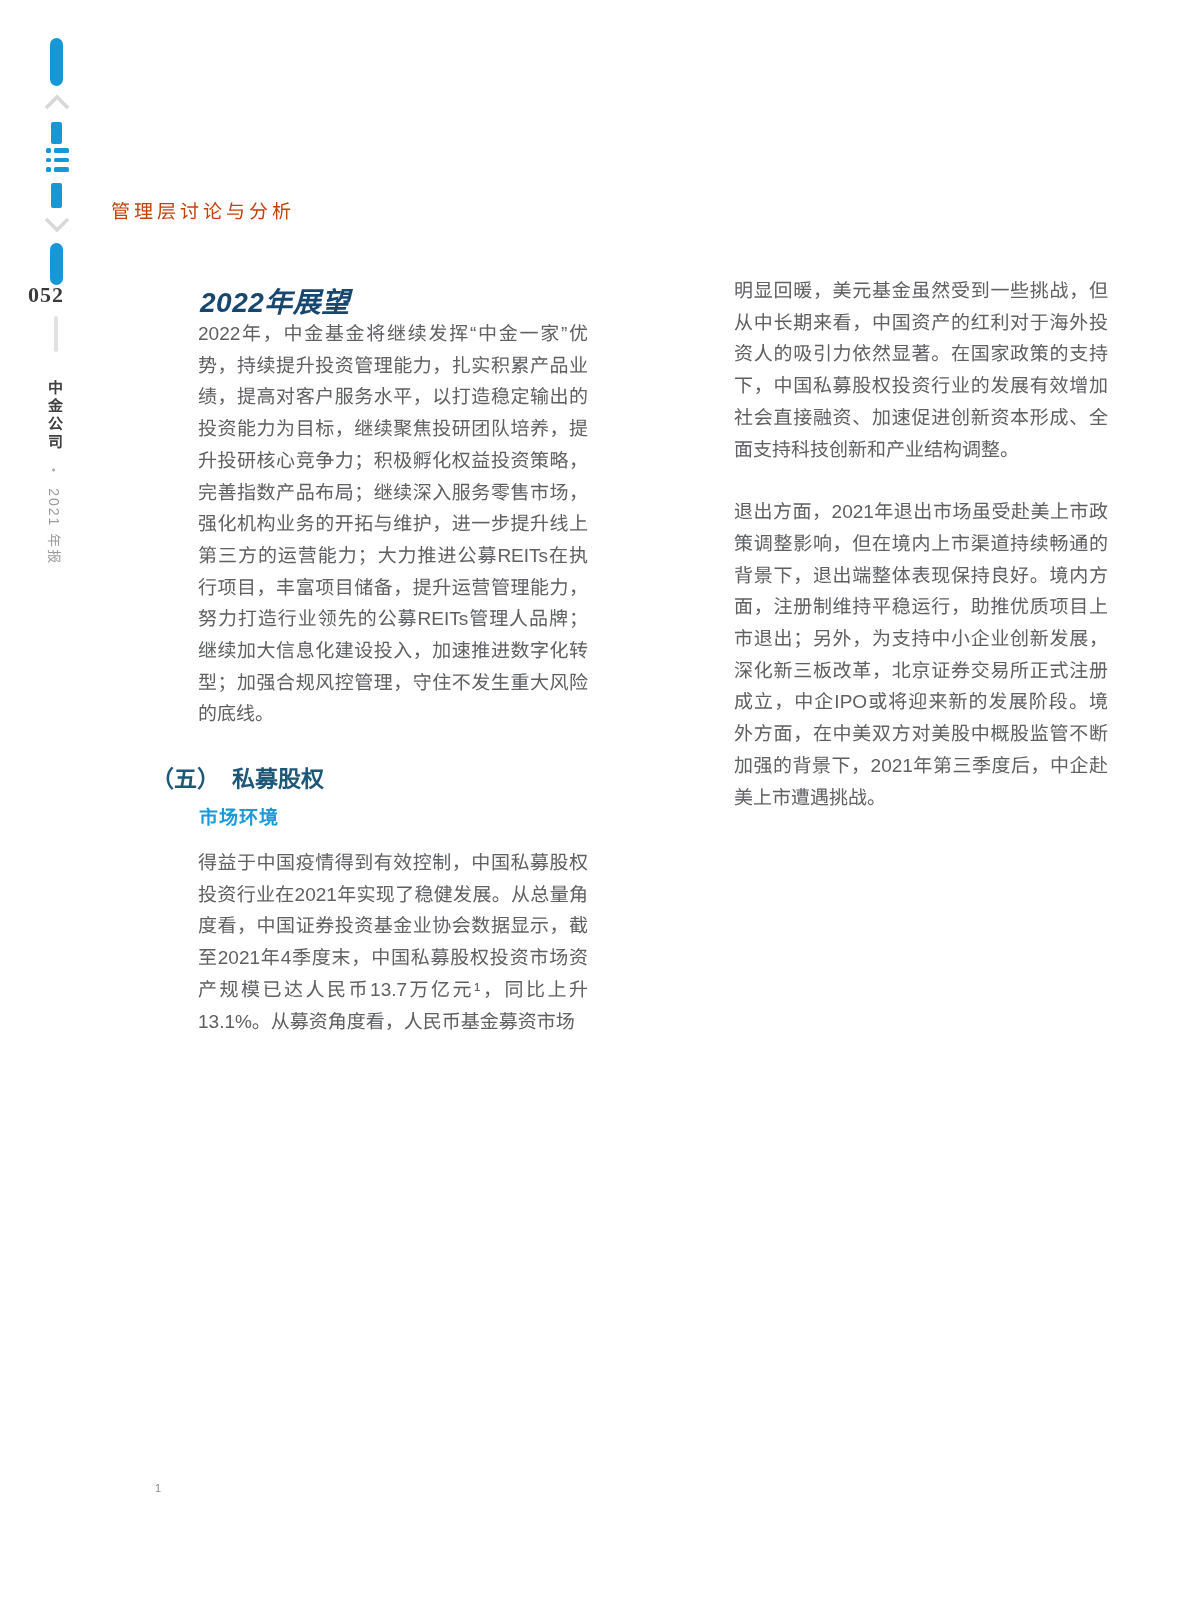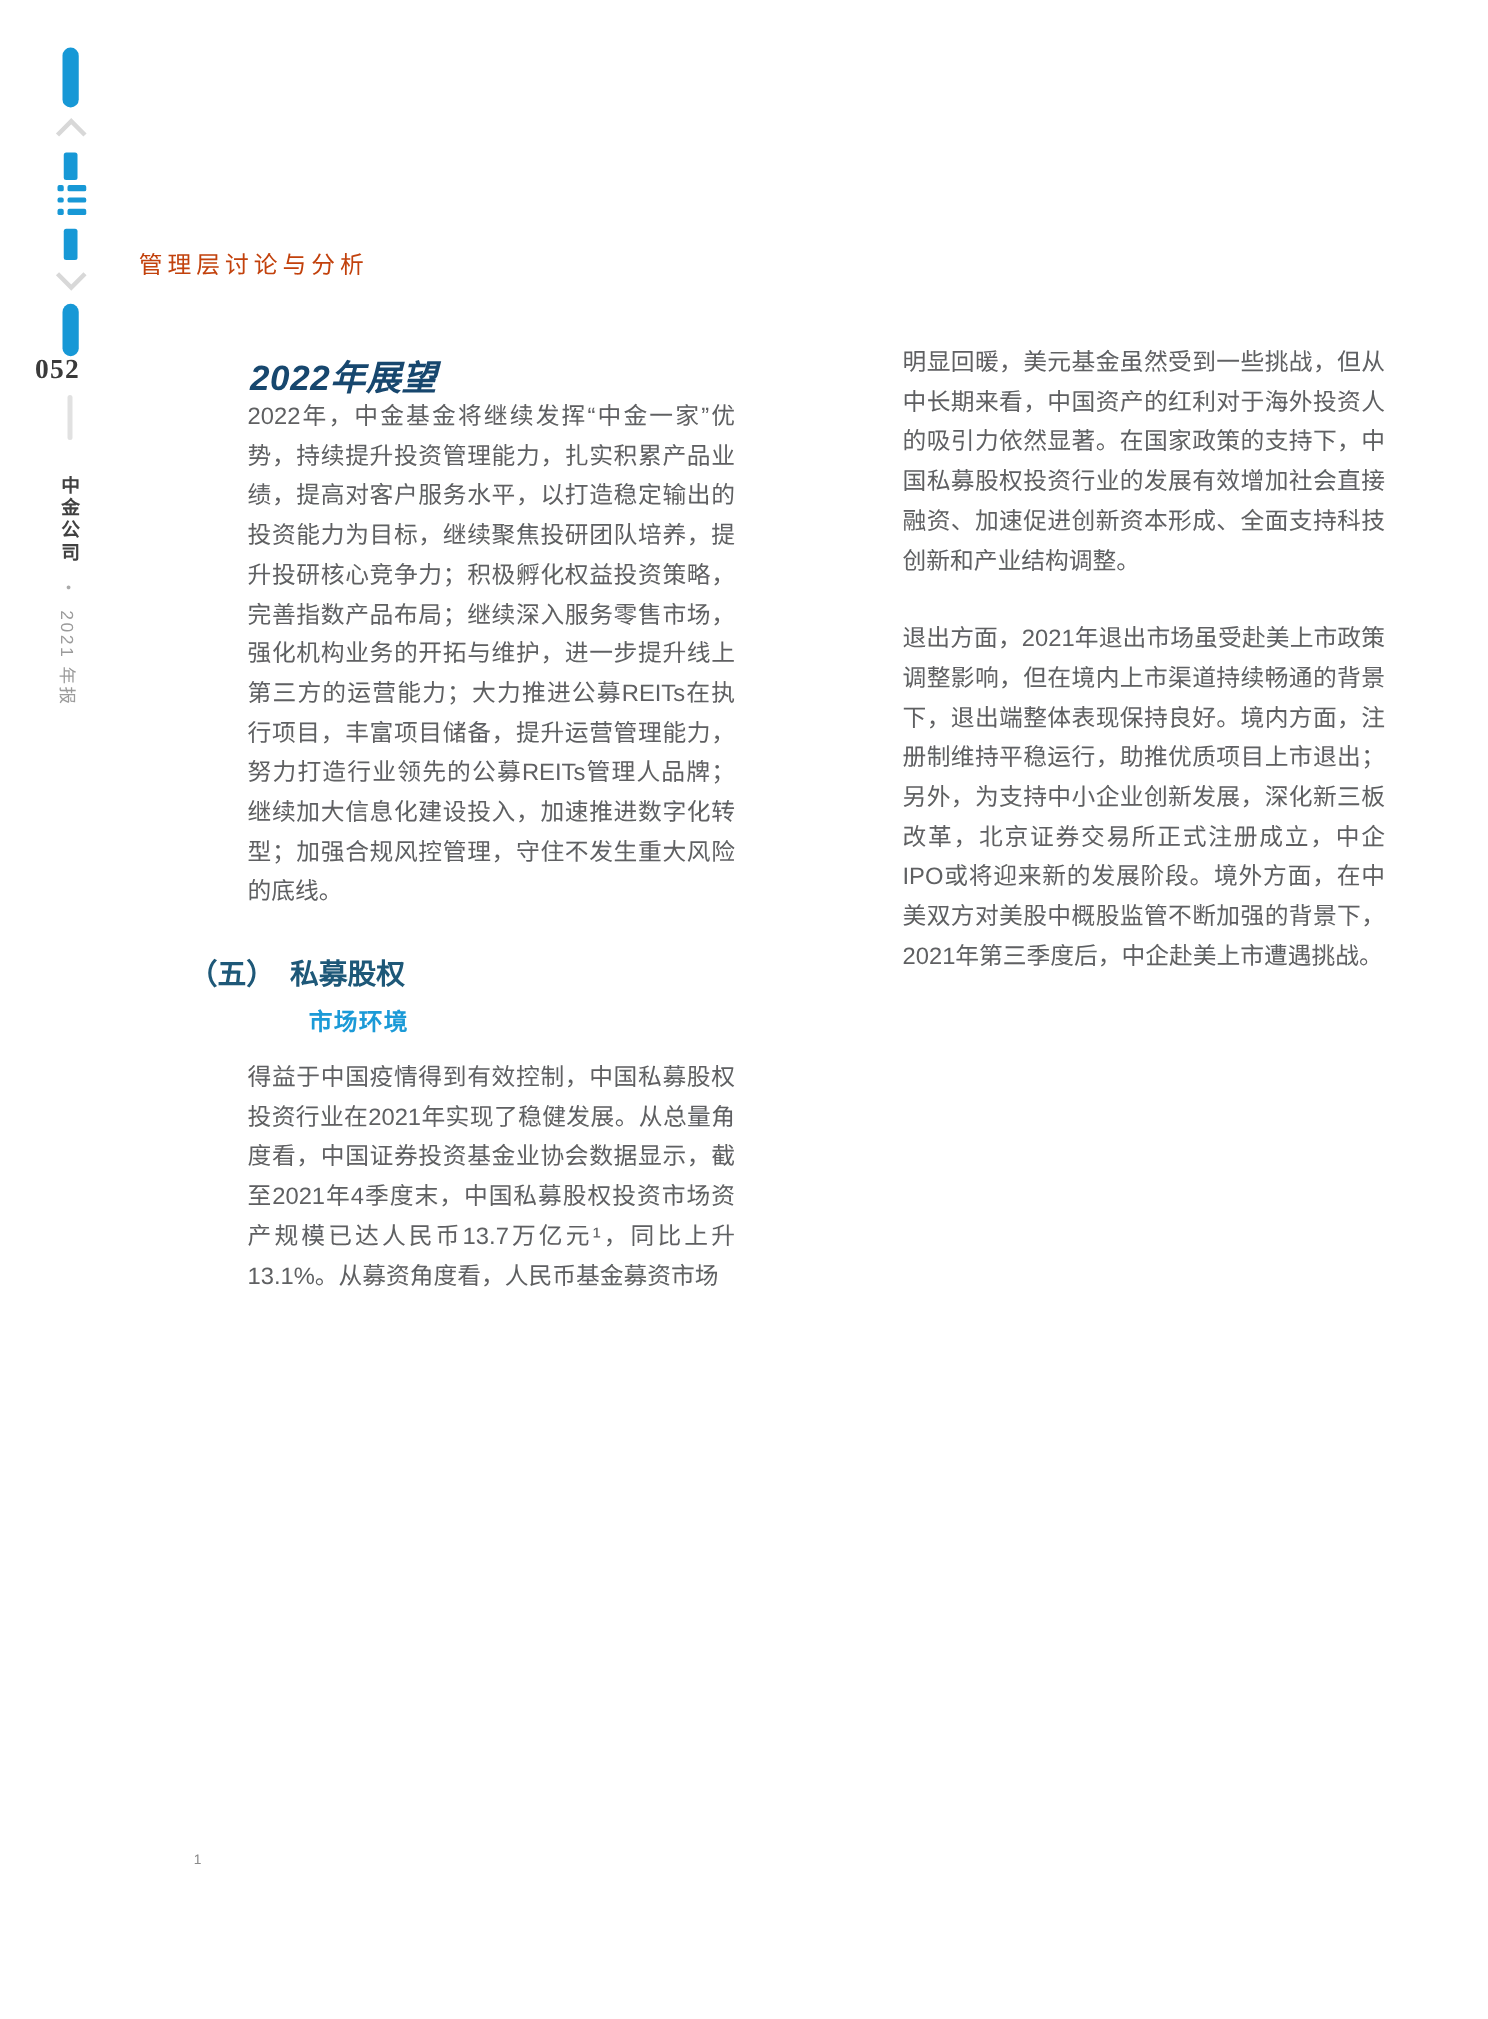--- a/index.html
+++ b/index.html
@@ -58,26 +58,26 @@
     position:absolute;left:200px;top:280px;
     font-size:28px;font-weight:bold;font-style:italic;color:#17476E;letter-spacing:0.5px;
   }
   .outlook-para{position:absolute;left:198px;top:318px;width:390px;}
   .section-heading{
     position:absolute;left:151px;top:760px;display:flex;gap:12px;
     font-size:23px;font-weight:bold;color:#1E5878;
   }
   .sub-heading{
     position:absolute;left:199px;top:802px;
-    font-size:19px;font-weight:bold;color:#1B9AD7;letter-spacing:1px;margin-left:48px;
+    font-size:19px;font-weight:bold;color:#1B9AD7;letter-spacing:1px;
   }
   .market-para{position:absolute;left:198px;top:847px;width:390px;}
   
   .right-col{position:absolute;left:722px;top:275px;width:386px;}
-  .right-col p{margin:0 0 31px 0;}
+  .right-col p{margin:0 0 31px 12px;}
   
   .footnote-marker{
     position:absolute;left:155px;top:1482px;
     font-size:11px;color:#8a8a8a;
   }
   .footnote-text{
     position:absolute;left:198px;top:1477px;width:822px;
     font-size:15.5px;line-height:29px;color:#606060;text-align:justify;font-weight:300;
   }
 </style>

